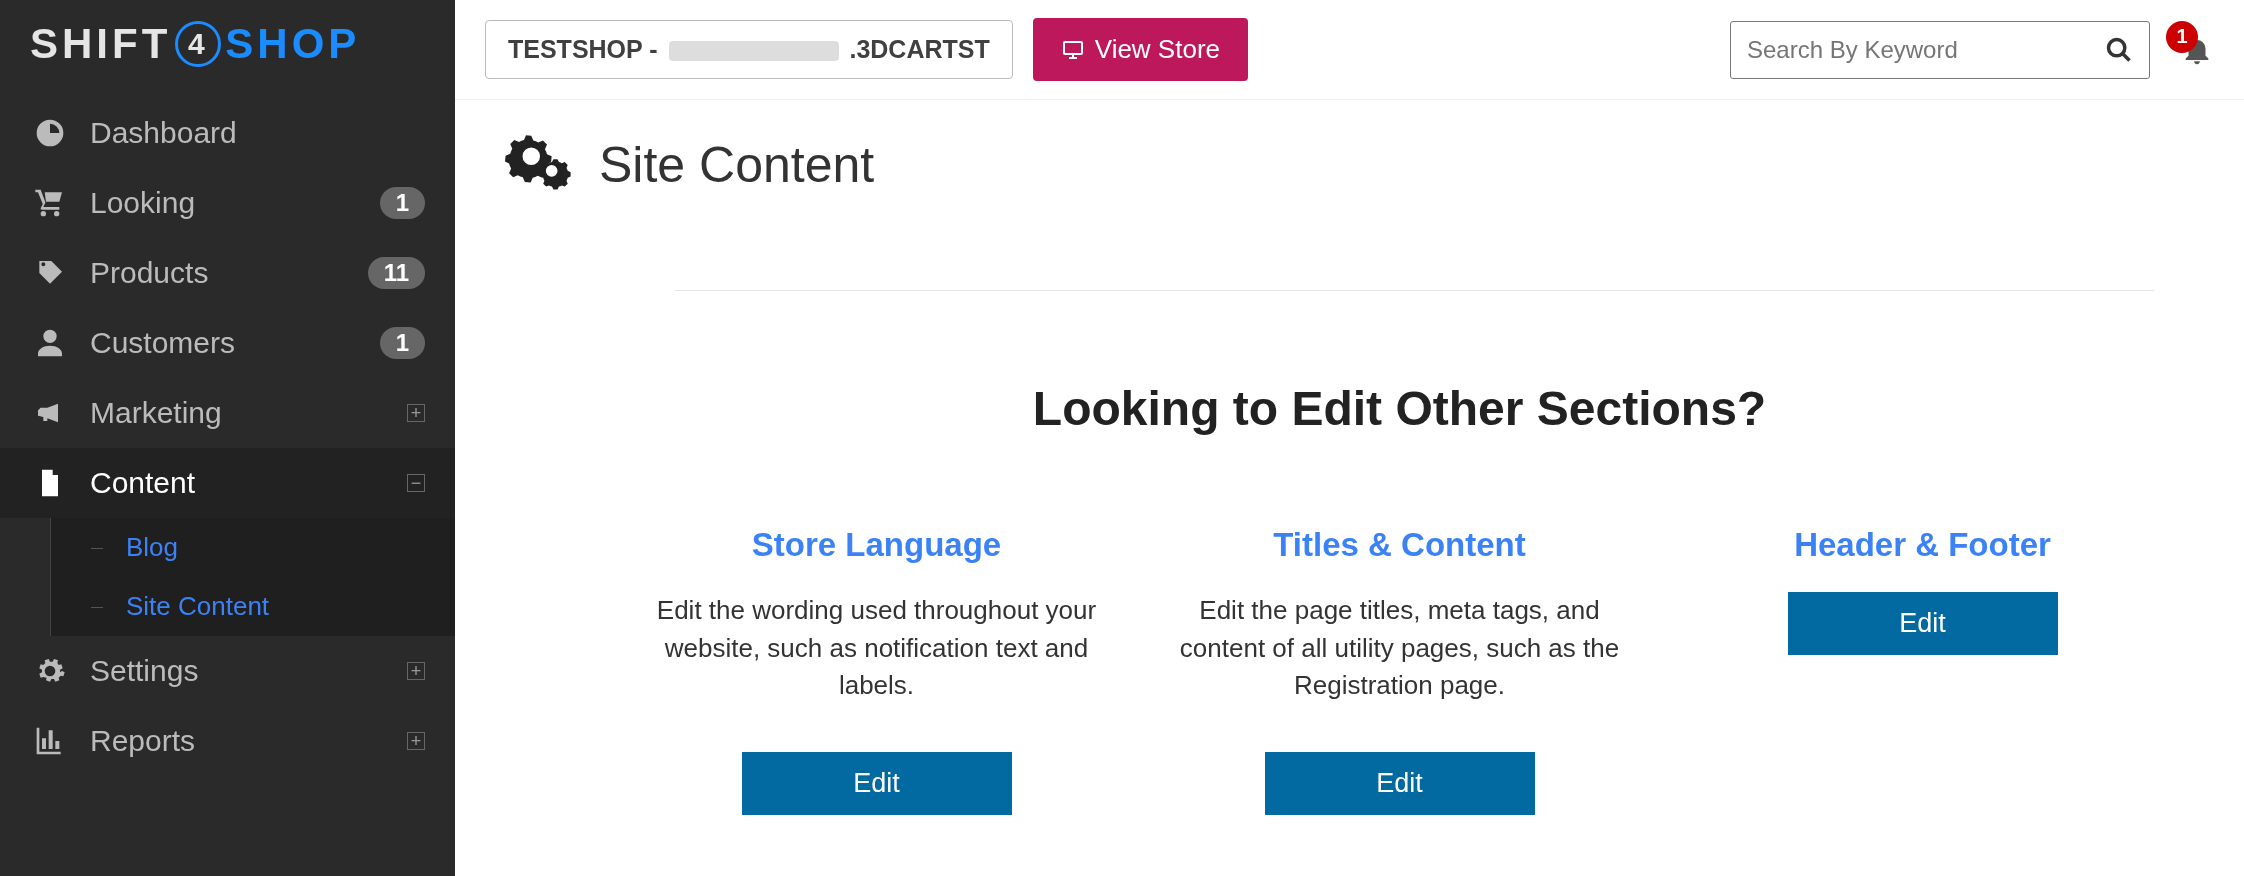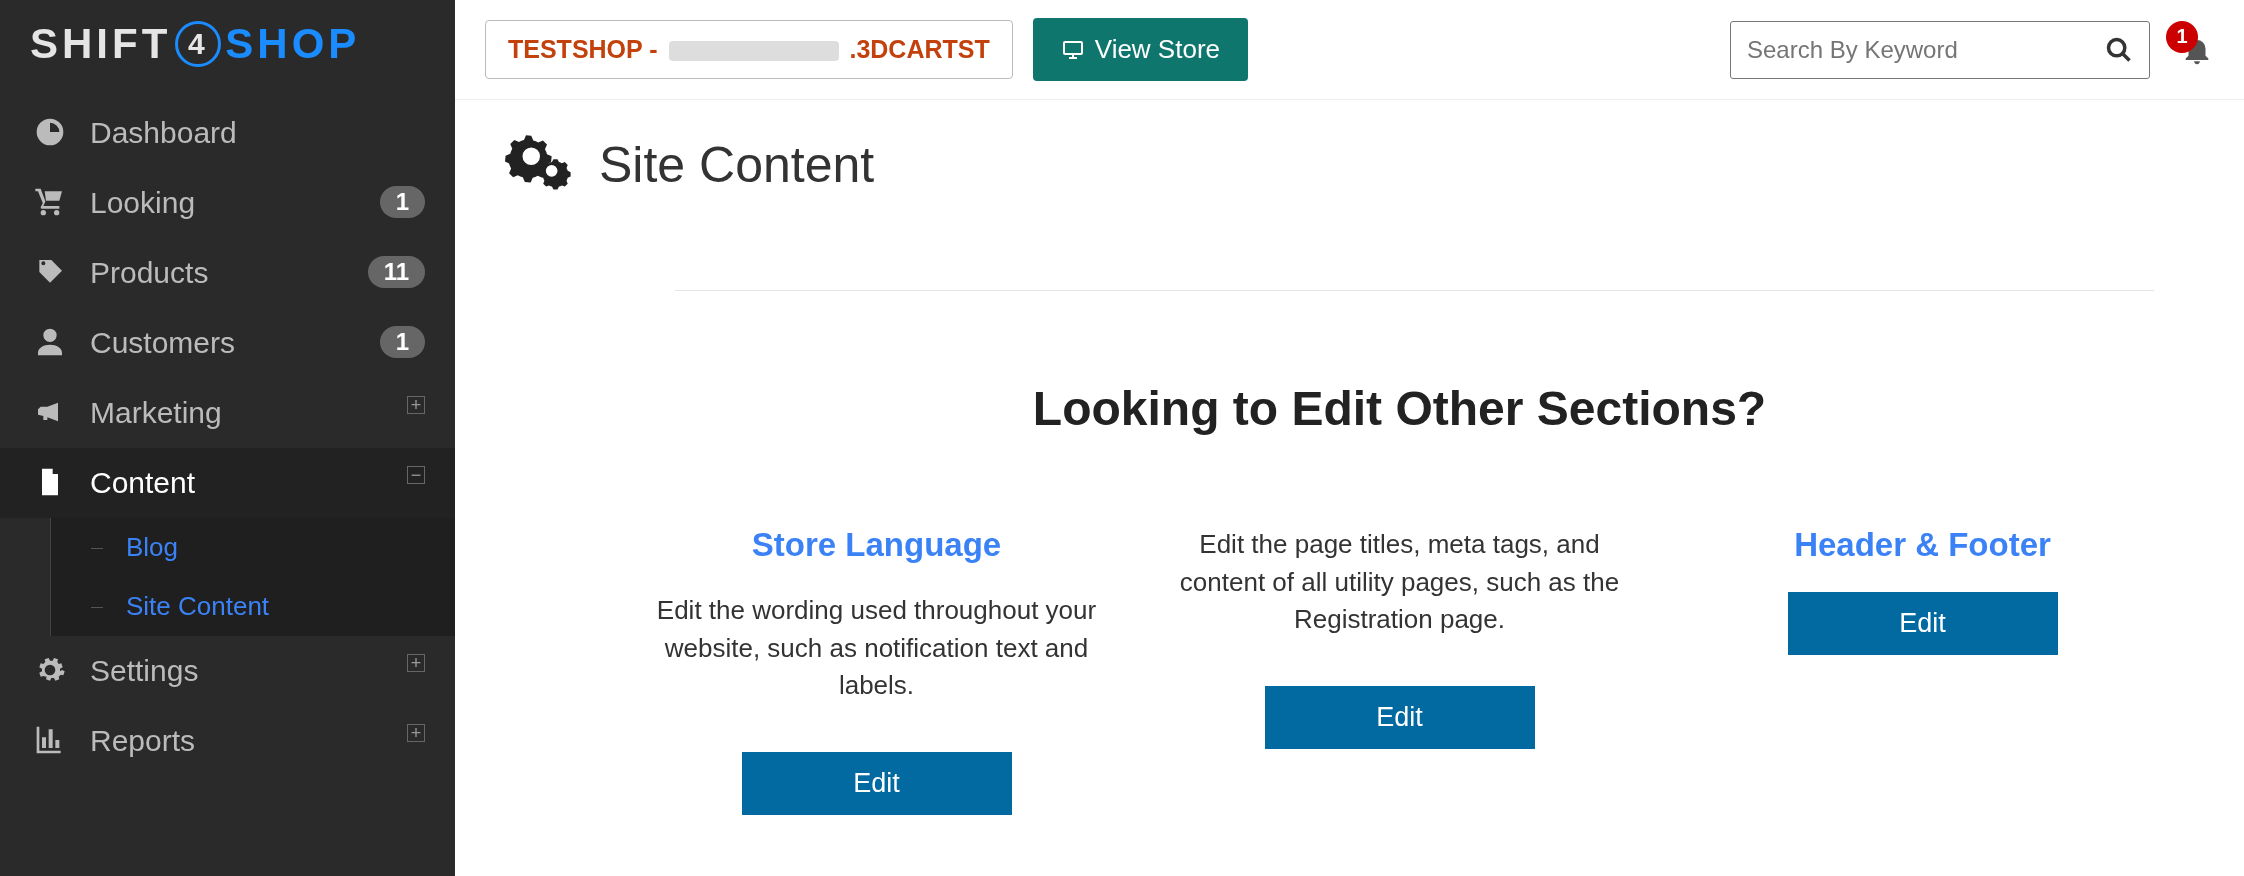--- a/index.html
+++ b/index.html
@@ -9,38 +9,38 @@
 
 
 .sidebar { width: 455px; background: #2a2a2a; color: #bbb; display: flex; flex-direction: column; }
 .logo-area { padding: 20px 30px 30px; }
 .logo-text { font-size: 42px; font-weight: 700; letter-spacing: 4px; color: #e5e5e5; display: flex; align-items: center; }
 .logo-text .shift { color: #e5e5e5; }
 .logo-text .circle4 { display: inline-flex; align-items: center; justify-content: center; width: 46px; height: 46px; border: 3px solid #1a8cff; border-radius: 50%; color: #e5e5e5; font-size: 30px; margin: 0 4px; }
 .logo-text .shop { color: #1a8cff; }
 
 .nav { list-style: none; }
-.nav-item { display: flex; align-items: flex-start; padding: 18px 30px; font-size: 30px; color: #bbb; cursor: pointer; }
+.nav-item { display: flex; align-items: center; padding: 18px 30px; font-size: 30px; color: #bbb; cursor: pointer; }
 .nav-item.active { color: #fff; background: #222; }
 .nav-item .nav-icon { width: 40px; margin-right: 20px; display: flex; align-items: center; justify-content: center; }
 .nav-item .nav-label { flex: 1; }
 .nav-badge { background: #666; color: #fff; border-radius: 18px; padding: 2px 16px; font-size: 24px; font-weight: bold; min-width: 40px; text-align: center; }
 .nav-expand { font-size: 18px; color: #999; border: 1px solid #666; width: 18px; height: 18px; display: flex; align-items: center; justify-content: center; }
 
 .sub-nav { list-style: none; background: #1f1f1f; padding-left: 55px; border-left: 1px solid #444; margin-left: 50px; }
 .sub-nav-item { padding: 14px 20px; font-size: 26px; color: #3b82f6; cursor: pointer; position: relative; }
 .sub-nav-item::before { content: ""; position: absolute; left: -15px; top: 50%; width: 12px; height: 1px; background: #555; }
 
 
 .main { flex: 1; display: flex; flex-direction: column; }
 
 .topbar { display: flex; align-items: center; padding: 10px 30px; border-bottom: 1px solid #eee; gap: 20px; height: 100px; }
-.store-name-box { border: 1px solid #bbb; border-radius: 4px; padding: 14px 22px; font-size: 25px; font-weight: bold; color: #c2410c; min-width: 440px; white-space: nowrap; overflow: hidden; }
+.store-name-box { border: 1px solid #bbb; border-radius: 4px; padding: 14px 22px; font-size: 25px; font-weight: bold; color: #404040; min-width: 440px; white-space: nowrap; overflow: hidden; }
 .store-name-box .redacted { display: inline-block; width: 170px; height: 20px; background: #ddd; border-radius: 4px; vertical-align: middle; margin: 0 4px; }
-.view-store-btn { background: #0f766e; color: #fff; border: none; border-radius: 4px; padding: 16px 28px; font-size: 26px; font-weight: 500; cursor: pointer; display: flex; align-items: center; gap: 10px; }
+.view-store-btn { background: #be185d; color: #fff; border: none; border-radius: 4px; padding: 16px 28px; font-size: 26px; font-weight: 500; cursor: pointer; display: flex; align-items: center; gap: 10px; }
 
 .topbar-spacer { flex: 1; }
 .search-box { display: flex; align-items: center; border: 1px solid #777; border-radius: 3px; width: 420px; height: 58px; padding: 0 16px; }
 .search-input { flex: 1; border: none; outline: none; font-size: 24px; color: #555; background: transparent; }
 .search-icon-btn { background: none; border: none; cursor: pointer; font-size: 26px; color: #444; }
 
 .notif-wrap { position: relative; margin-left: 10px; cursor: pointer; }
 .notif-badge { position: absolute; top: -12px; left: -14px; background: #c00; color: #fff; border-radius: 50%; width: 32px; height: 32px; display: flex; align-items: center; justify-content: center; font-size: 20px; font-weight: bold; }
 
 
@@ -219,20 +219,21 @@
         <div class="divider"></div>
         <h2 class="panel-heading">Looking to Edit Other Sections?</h2>
 
         <div class="cards">
           <div class="card">
             <h3 class="card-title">Store Language</h3>
             <p class="card-desc">Edit the wording used throughout your website, such as notification text and labels.</p>
             <button class="card-btn">Edit</button>
           </div>
           <div class="card">
+            <h3 class="card-title">Titles &amp; Content</h3>
             <p class="card-desc">Edit the page titles, meta tags, and content of all utility pages, such as the Registration page.</p>
             <button class="card-btn">Edit</button>
           </div>
           <div class="card">
             <h3 class="card-title">Header &amp; Footer</h3>
             <button class="card-btn">Edit</button>
           </div>
         </div>
       </div>
     </div>

